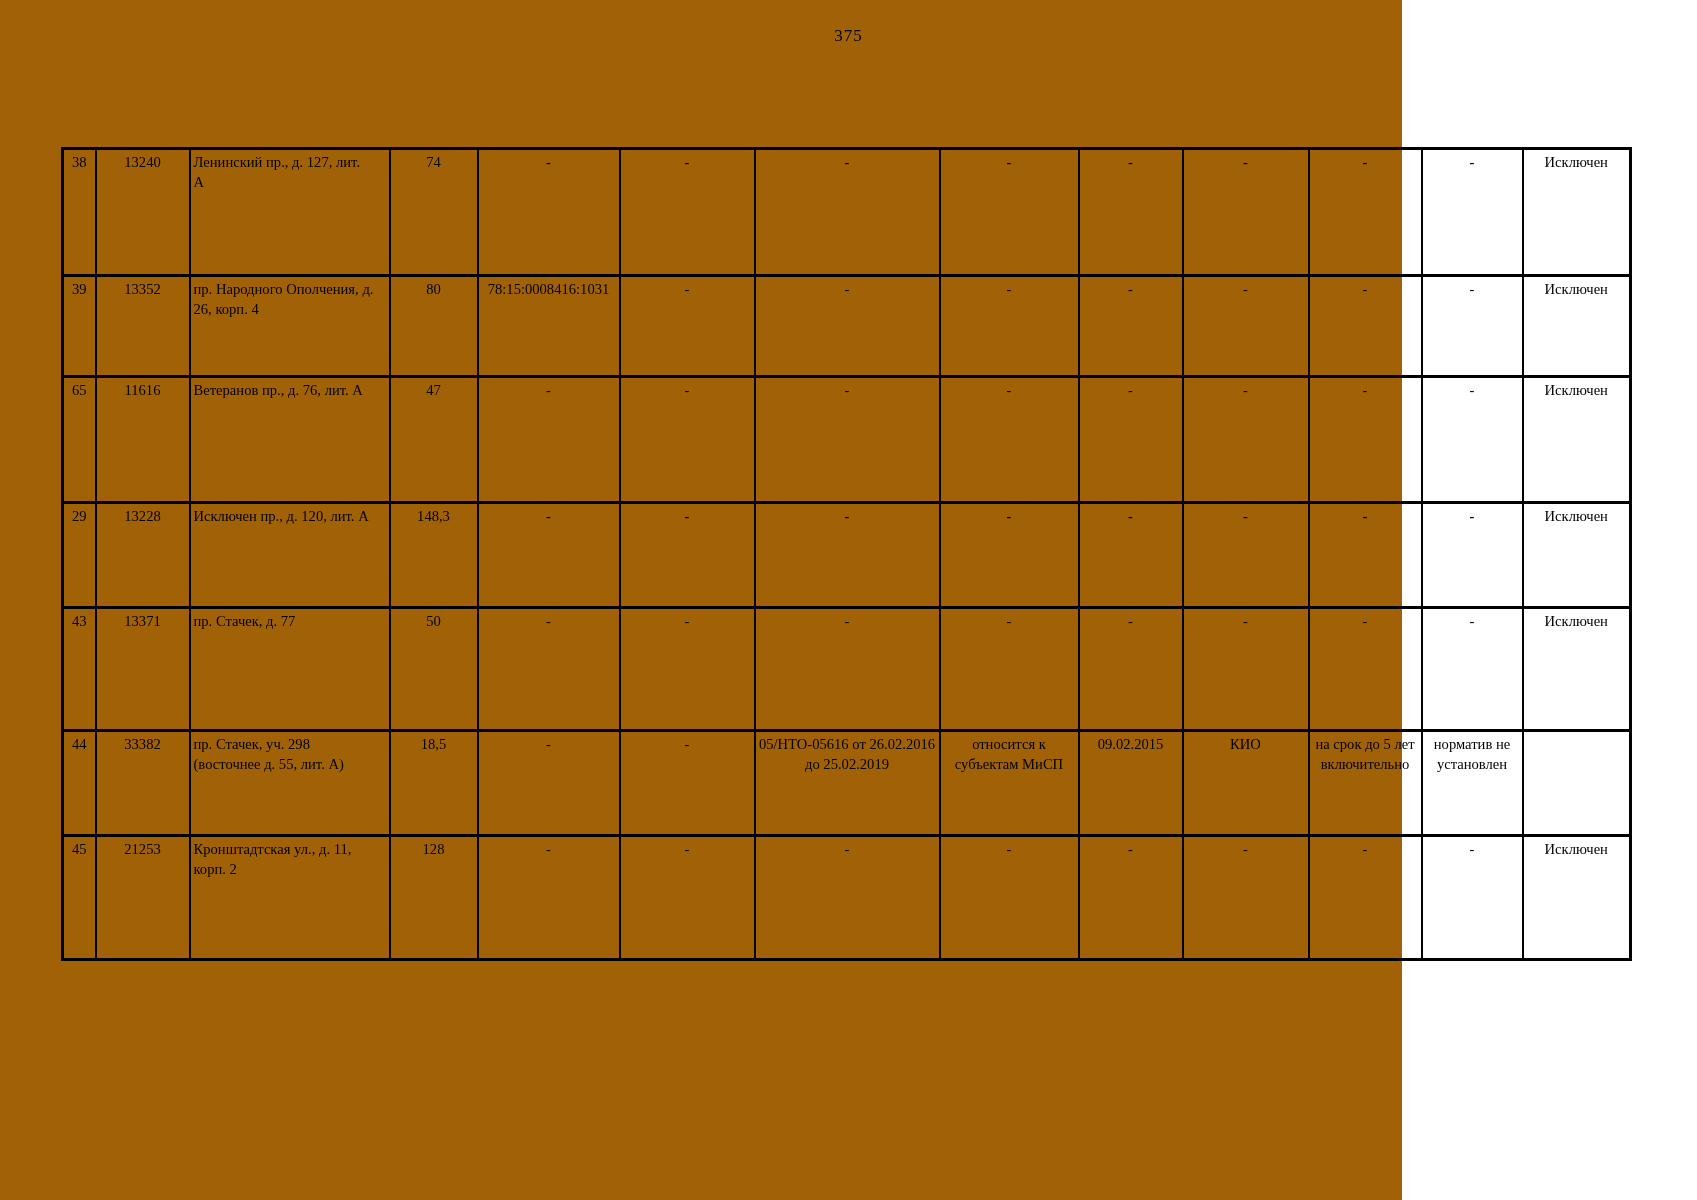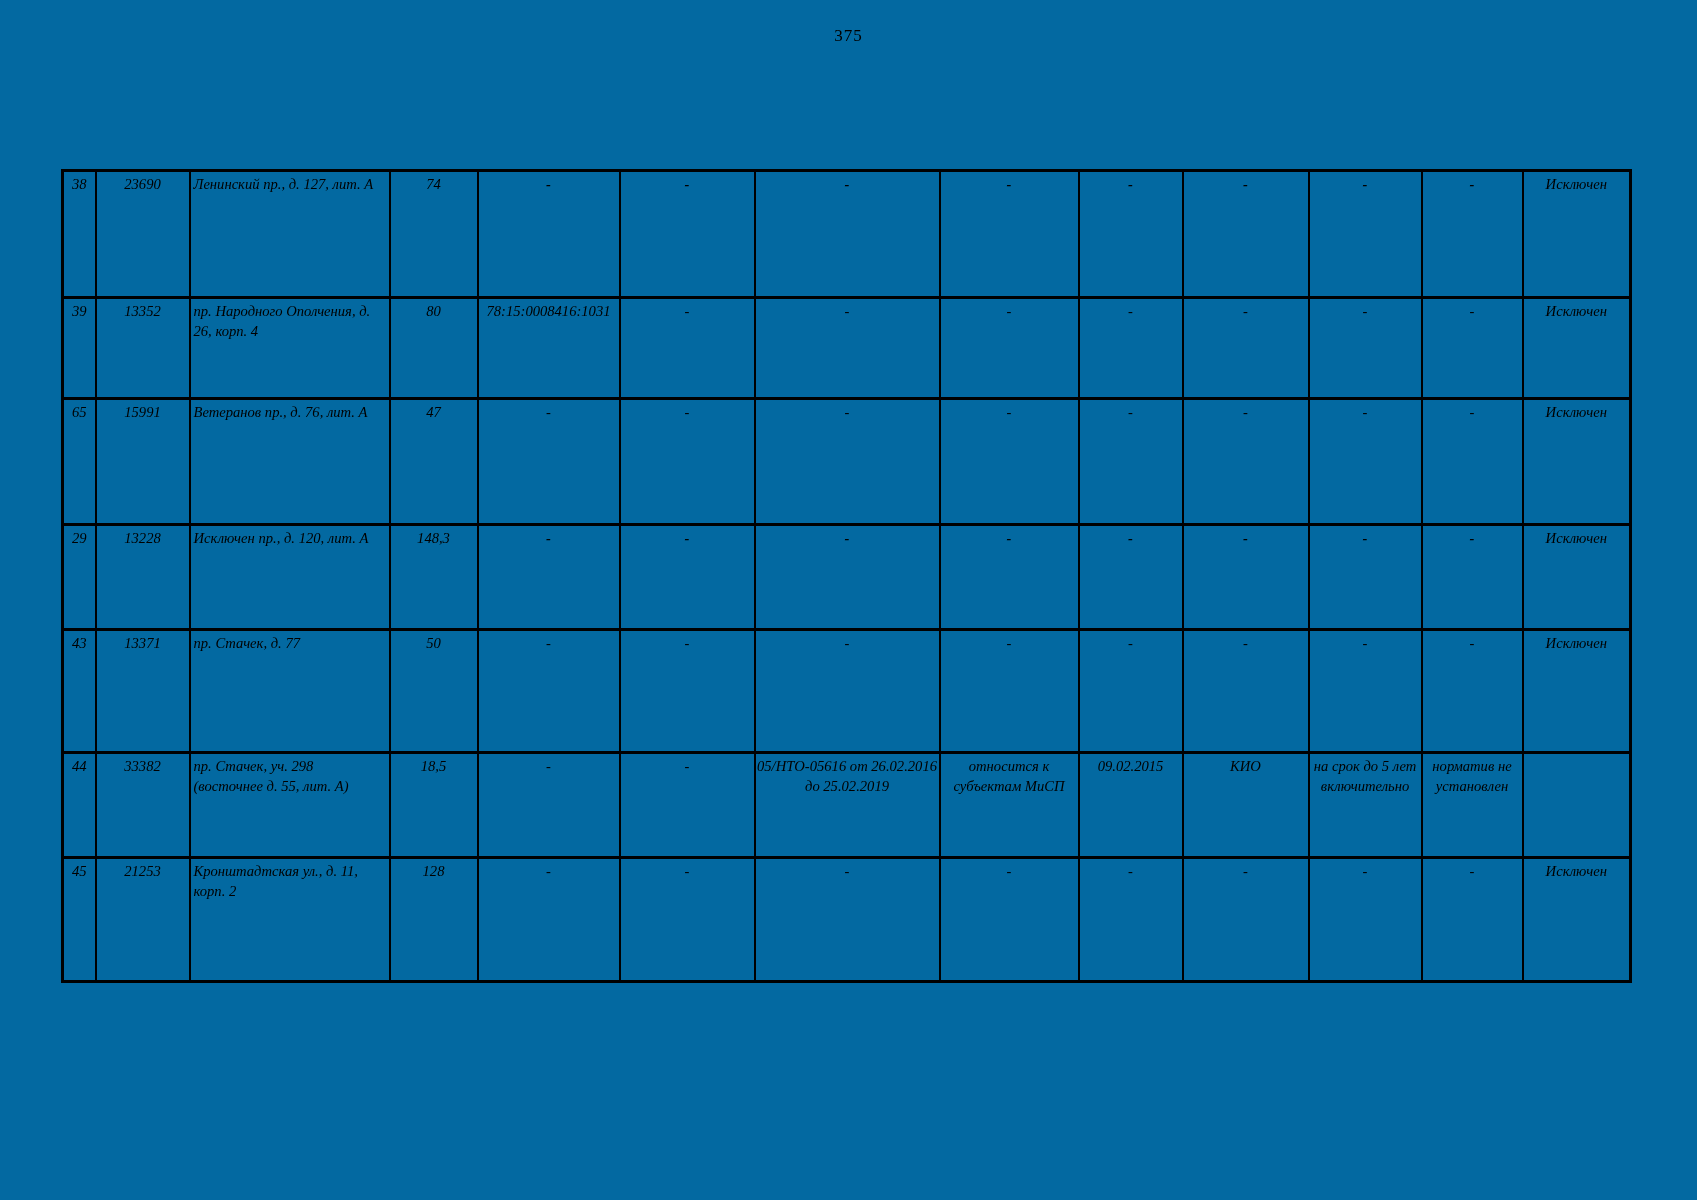--- a/index.html
+++ b/index.html
@@ -5,40 +5,39 @@
   html,body{
     margin:0; padding:0;
     width:1697px; height:1200px;
     background:#ffffff;
     font-family:"Liberation Serif","DejaVu Serif",serif;
     color:#000;
     overflow:hidden;
   }
   .page{
     position:relative;
-    width:1697px; height:1200px;
-    background:#0369a1;
+    width:1402px; height:1200px;
+    background:#a16207;
   }
   .page-number{
     position:absolute;
     top:26px; left:0; width:1697px;
     text-align:center;
     font-size:17px;
     letter-spacing:1px;
   }
   table.registry{
     position:absolute;
-    left:61px; top:169px;
+    left:61px; top:147px;
     width:1568px;
     border-collapse:collapse;
     table-layout:fixed;
     border:3px solid #000;
     font-size:14.6px;
     line-height:1.35;
-    font-style:italic;
   }
   table.registry tr{ border-top:3px solid #000; }
   table.registry td{
     border:2px solid #000;
     vertical-align:top;
     text-align:center;
     padding:3px 1px 0 1px;
     overflow:hidden;
     word-wrap:break-word;
   }
@@ -79,21 +78,21 @@
       <col style="width:104px">
         <col style="width:126px">
         <col style="width:113px">
         <col style="width:101px">
       <col style="width:108px">
     </colgroup>
     <tbody>
 
       <tr class="bold-dash">
         <td>38</td>
-        <td>23690</td>
+        <td>13240</td>
         <td class="addr">Ленинский пр., д. 127, лит. А</td>
         <td>74</td>
         <td class="d">-</td>
         <td class="d">-</td>
         <td class="d">-</td>
         <td class="d">-</td>
         <td class="d">-</td>
         <td class="d">-</td>
         <td class="d">-</td>
         <td class="d">-</td>
@@ -112,21 +111,21 @@
         <td class="d">-</td>
         <td class="d">-</td>
         <td class="d">-</td>
         <td class="d">-</td>
         <td>Исключен</td>
       </tr>
 
 
       <tr>
         <td>65</td>
-        <td>15991</td>
+        <td>11616</td>
         <td class="addr">Ветеранов пр., д. 76, лит. А</td>
         <td>47</td>
         <td>-</td>
         <td class="d">-</td>
         <td class="d">-</td>
         <td class="d">-</td>
         <td class="d">-</td>
         <td class="d">-</td>
         <td class="d">-</td>
         <td class="d">-</td>

